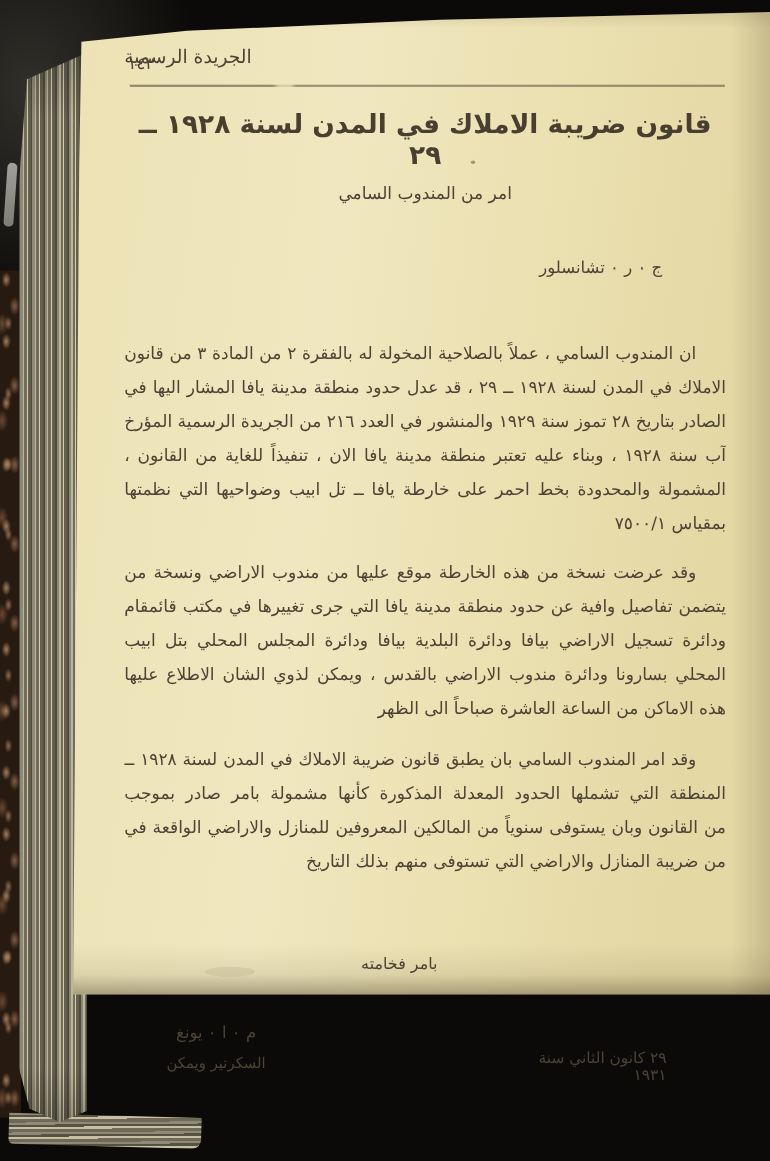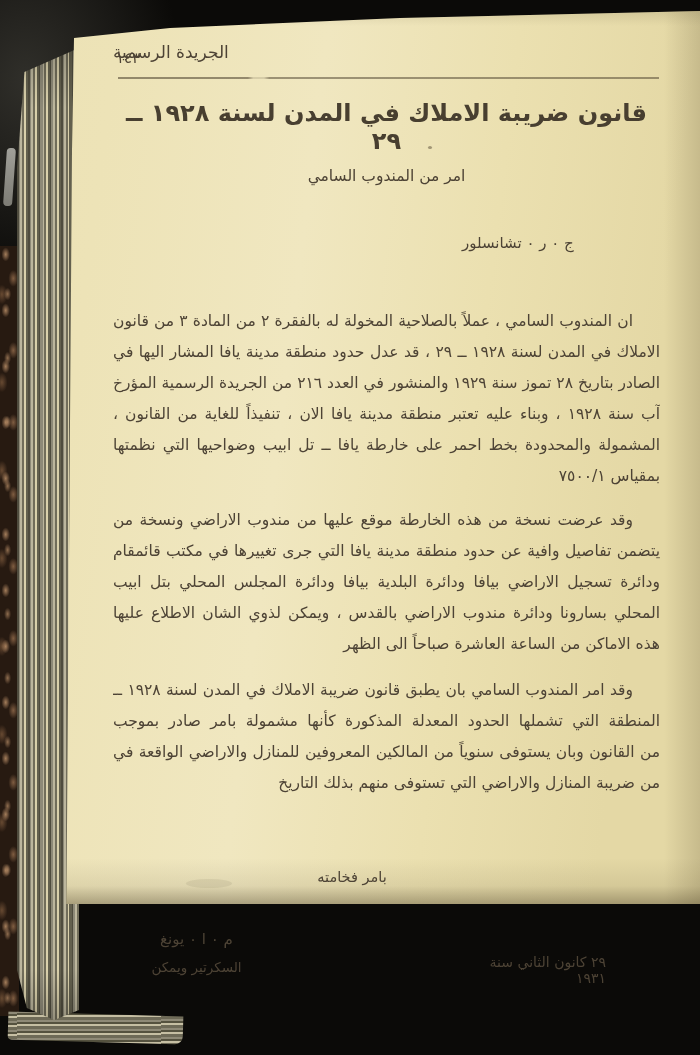--- a/index.html
+++ b/index.html
@@ -58,30 +58,30 @@
       linear-gradient(270deg, rgba(95,82,50,.22), rgba(95,82,50,0) 36px);
   }
   .content { position:absolute; inset:0; direction:rtl; color:var(--ink,#4d4335); }
 
   .pageno   { position:absolute; left:116px; top:49px; font-size:15px; letter-spacing:1px; }
   .journal  { position:absolute; left:113px; top:42px; width:547px; text-align:left; font-size:17px; }
   .rule     { position:absolute; left:118px; top:77px; width:541px; height:2px;
               background:linear-gradient(90deg, rgba(72,61,42,.55) 0 24%, rgba(72,61,42,.15) 25% 27%, rgba(72,61,42,.5) 28% 100%); }
   .title    { position:absolute; left:113px; top:99px; width:547px; text-align:center; font-size:24px; font-weight:bold; color:#483f30; }
   .subtitle { position:absolute; left:113px; top:167px; width:547px; text-align:center; font-size:15.5px; }
-  .signatory{ position:absolute; left:462px; top:230px; width:140px; text-align:left; font-size:15px; line-height:26px; }
+  .signatory{ position:absolute; left:462px; top:230px; width:140px; text-align:right; font-size:15px; line-height:26px; }
   .signatory .role { font-size:14.5px; }
 
   .para { position:absolute; left:113px; width:547px; font-size:15.5px; line-height:31px; }
   .p1 { top:306px; } .p2 { top:505px; } .p3 { top:675px; }
   .para .line { height:31px; overflow:hidden; text-align:justify; text-align-last:justify; }
   .para .line:first-child { padding-right:27px; }
   .para .line:last-child  { text-align-last:right; }
 
-  .byorder   { position:absolute; left:292px; top:869px; width:120px; text-align:center; font-size:14.5px; }
+  .byorder   { position:absolute; left:303px; top:869px; width:120px; text-align:center; font-size:14.5px; }
   .secretary { position:absolute; left:149px; top:925px; width:95px;  text-align:center; font-size:15px; line-height:28px; }
   .secretary .role { font-size:13.5px; }
   .date      { position:absolute; left:478px; top:954px; width:128px; text-align:right; font-size:14px; }
 
   .stain-dot    { position:absolute; left:428px; top:146px; width:4px; height:3px; border-radius:50%; background:rgba(86,74,52,.5); }
   .stain-smudge { position:absolute; left:186px; top:879px; width:46px; height:9px; border-radius:50%; background:rgba(130,118,92,.14); }
 </style>
 </head>
 <body>
 

